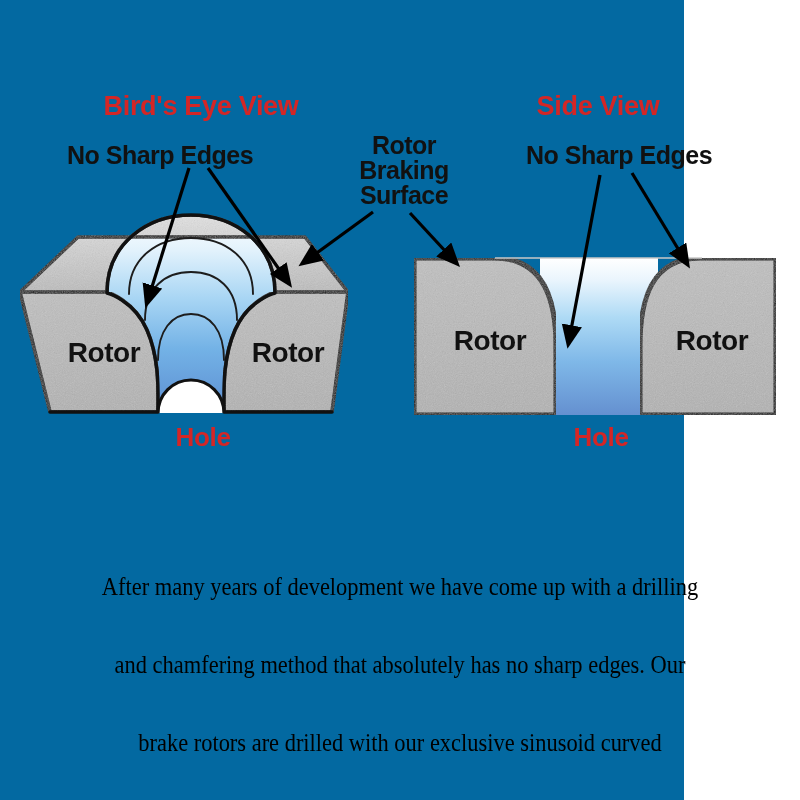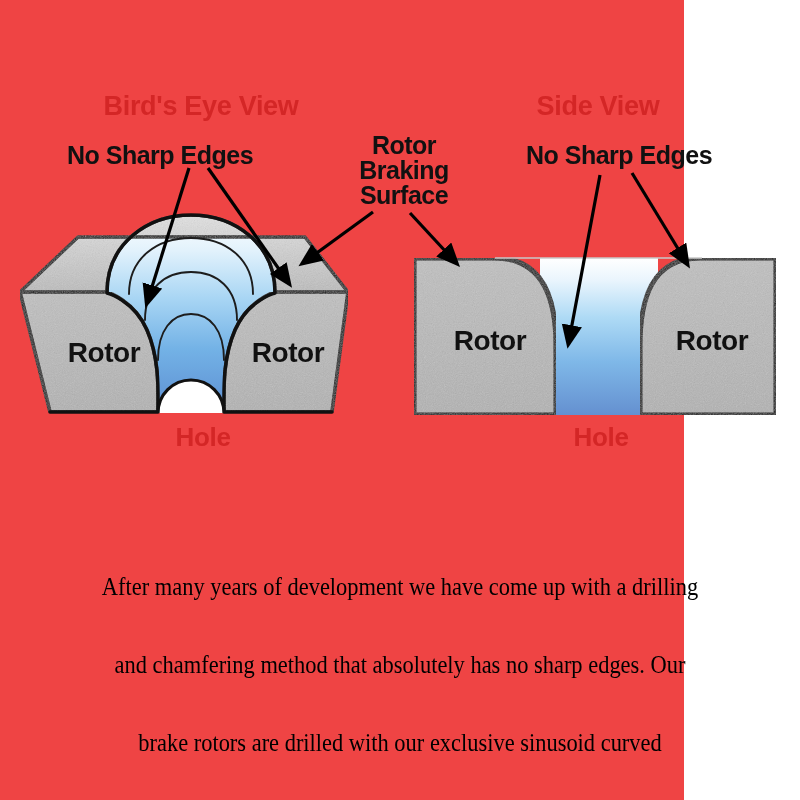--- a/index.html
+++ b/index.html
@@ -11,21 +11,21 @@
     width: 800px;
     height: 800px;
     font-family: "Liberation Sans", sans-serif;
     overflow: hidden;
     position: relative;
   }
   #stage {
     position: relative;
     width: 684px;
     height: 800px;
-    background: #ef4444;
+    background: #0369a1;
   }
   svg.diagram {
     position: absolute;
     left: 0;
     top: 0;
     width: 800px;
     height: 800px;
   }
   .heading-red {
     font-family: "Liberation Sans", sans-serif;

